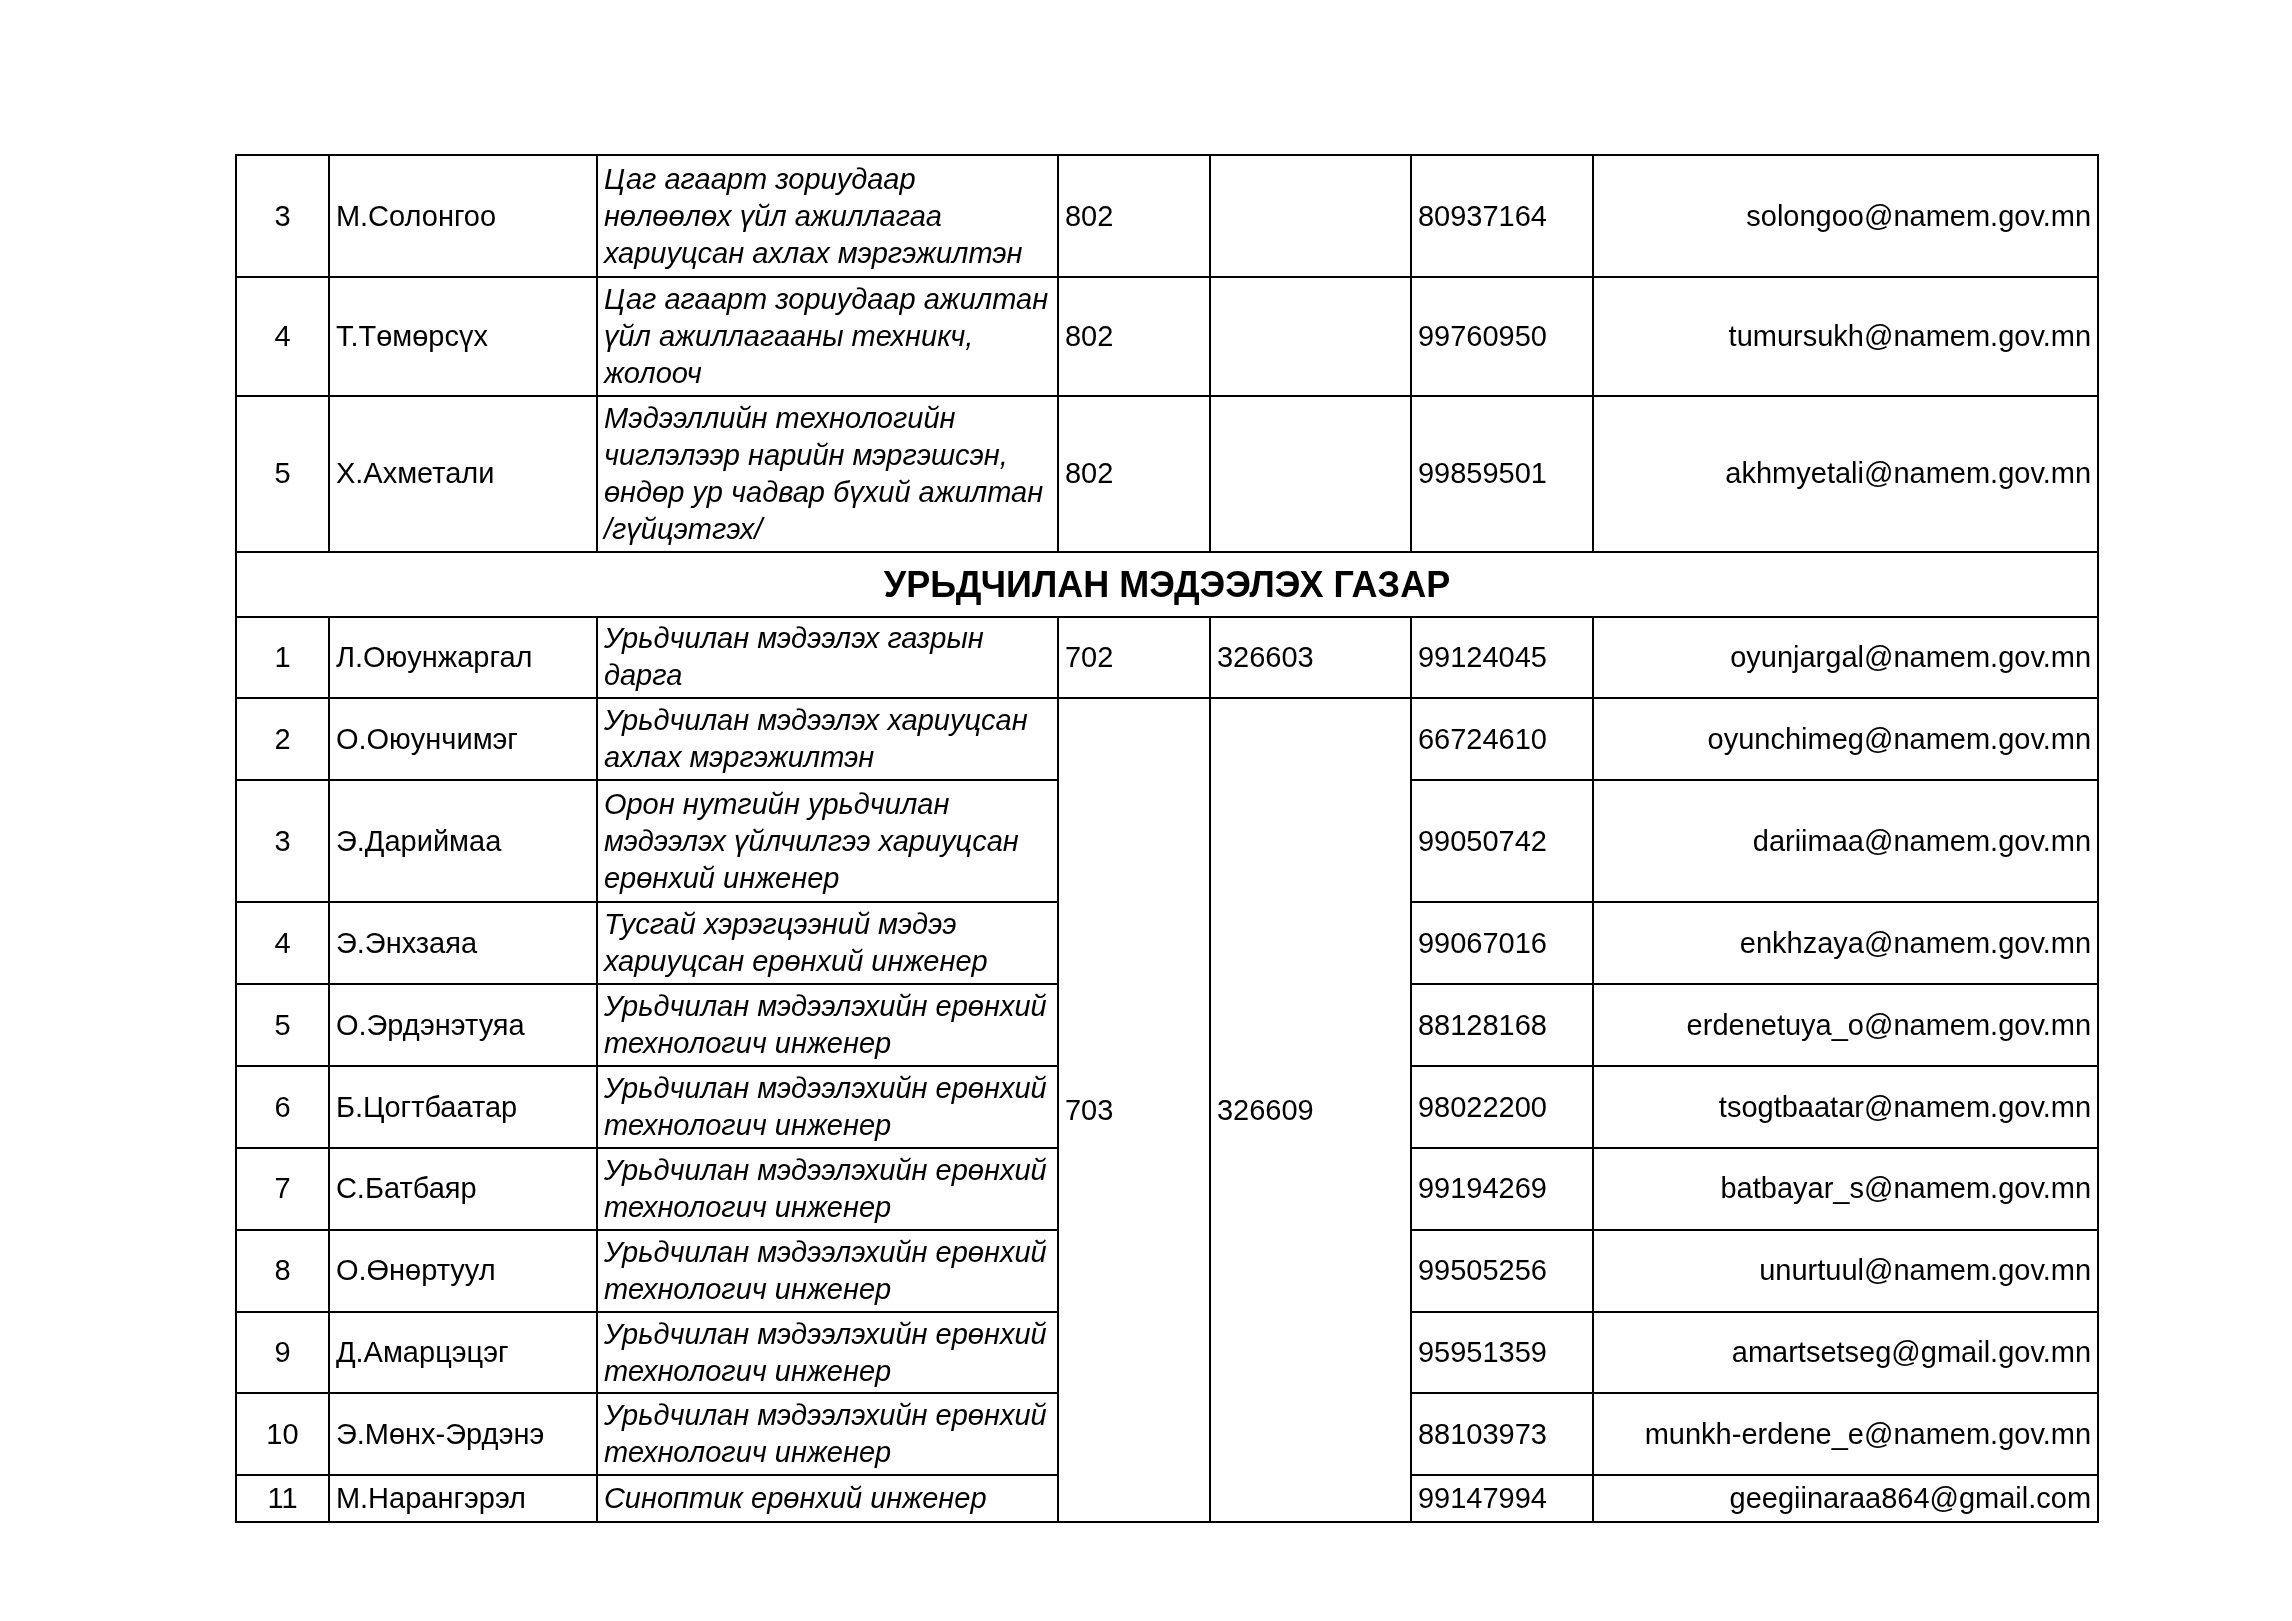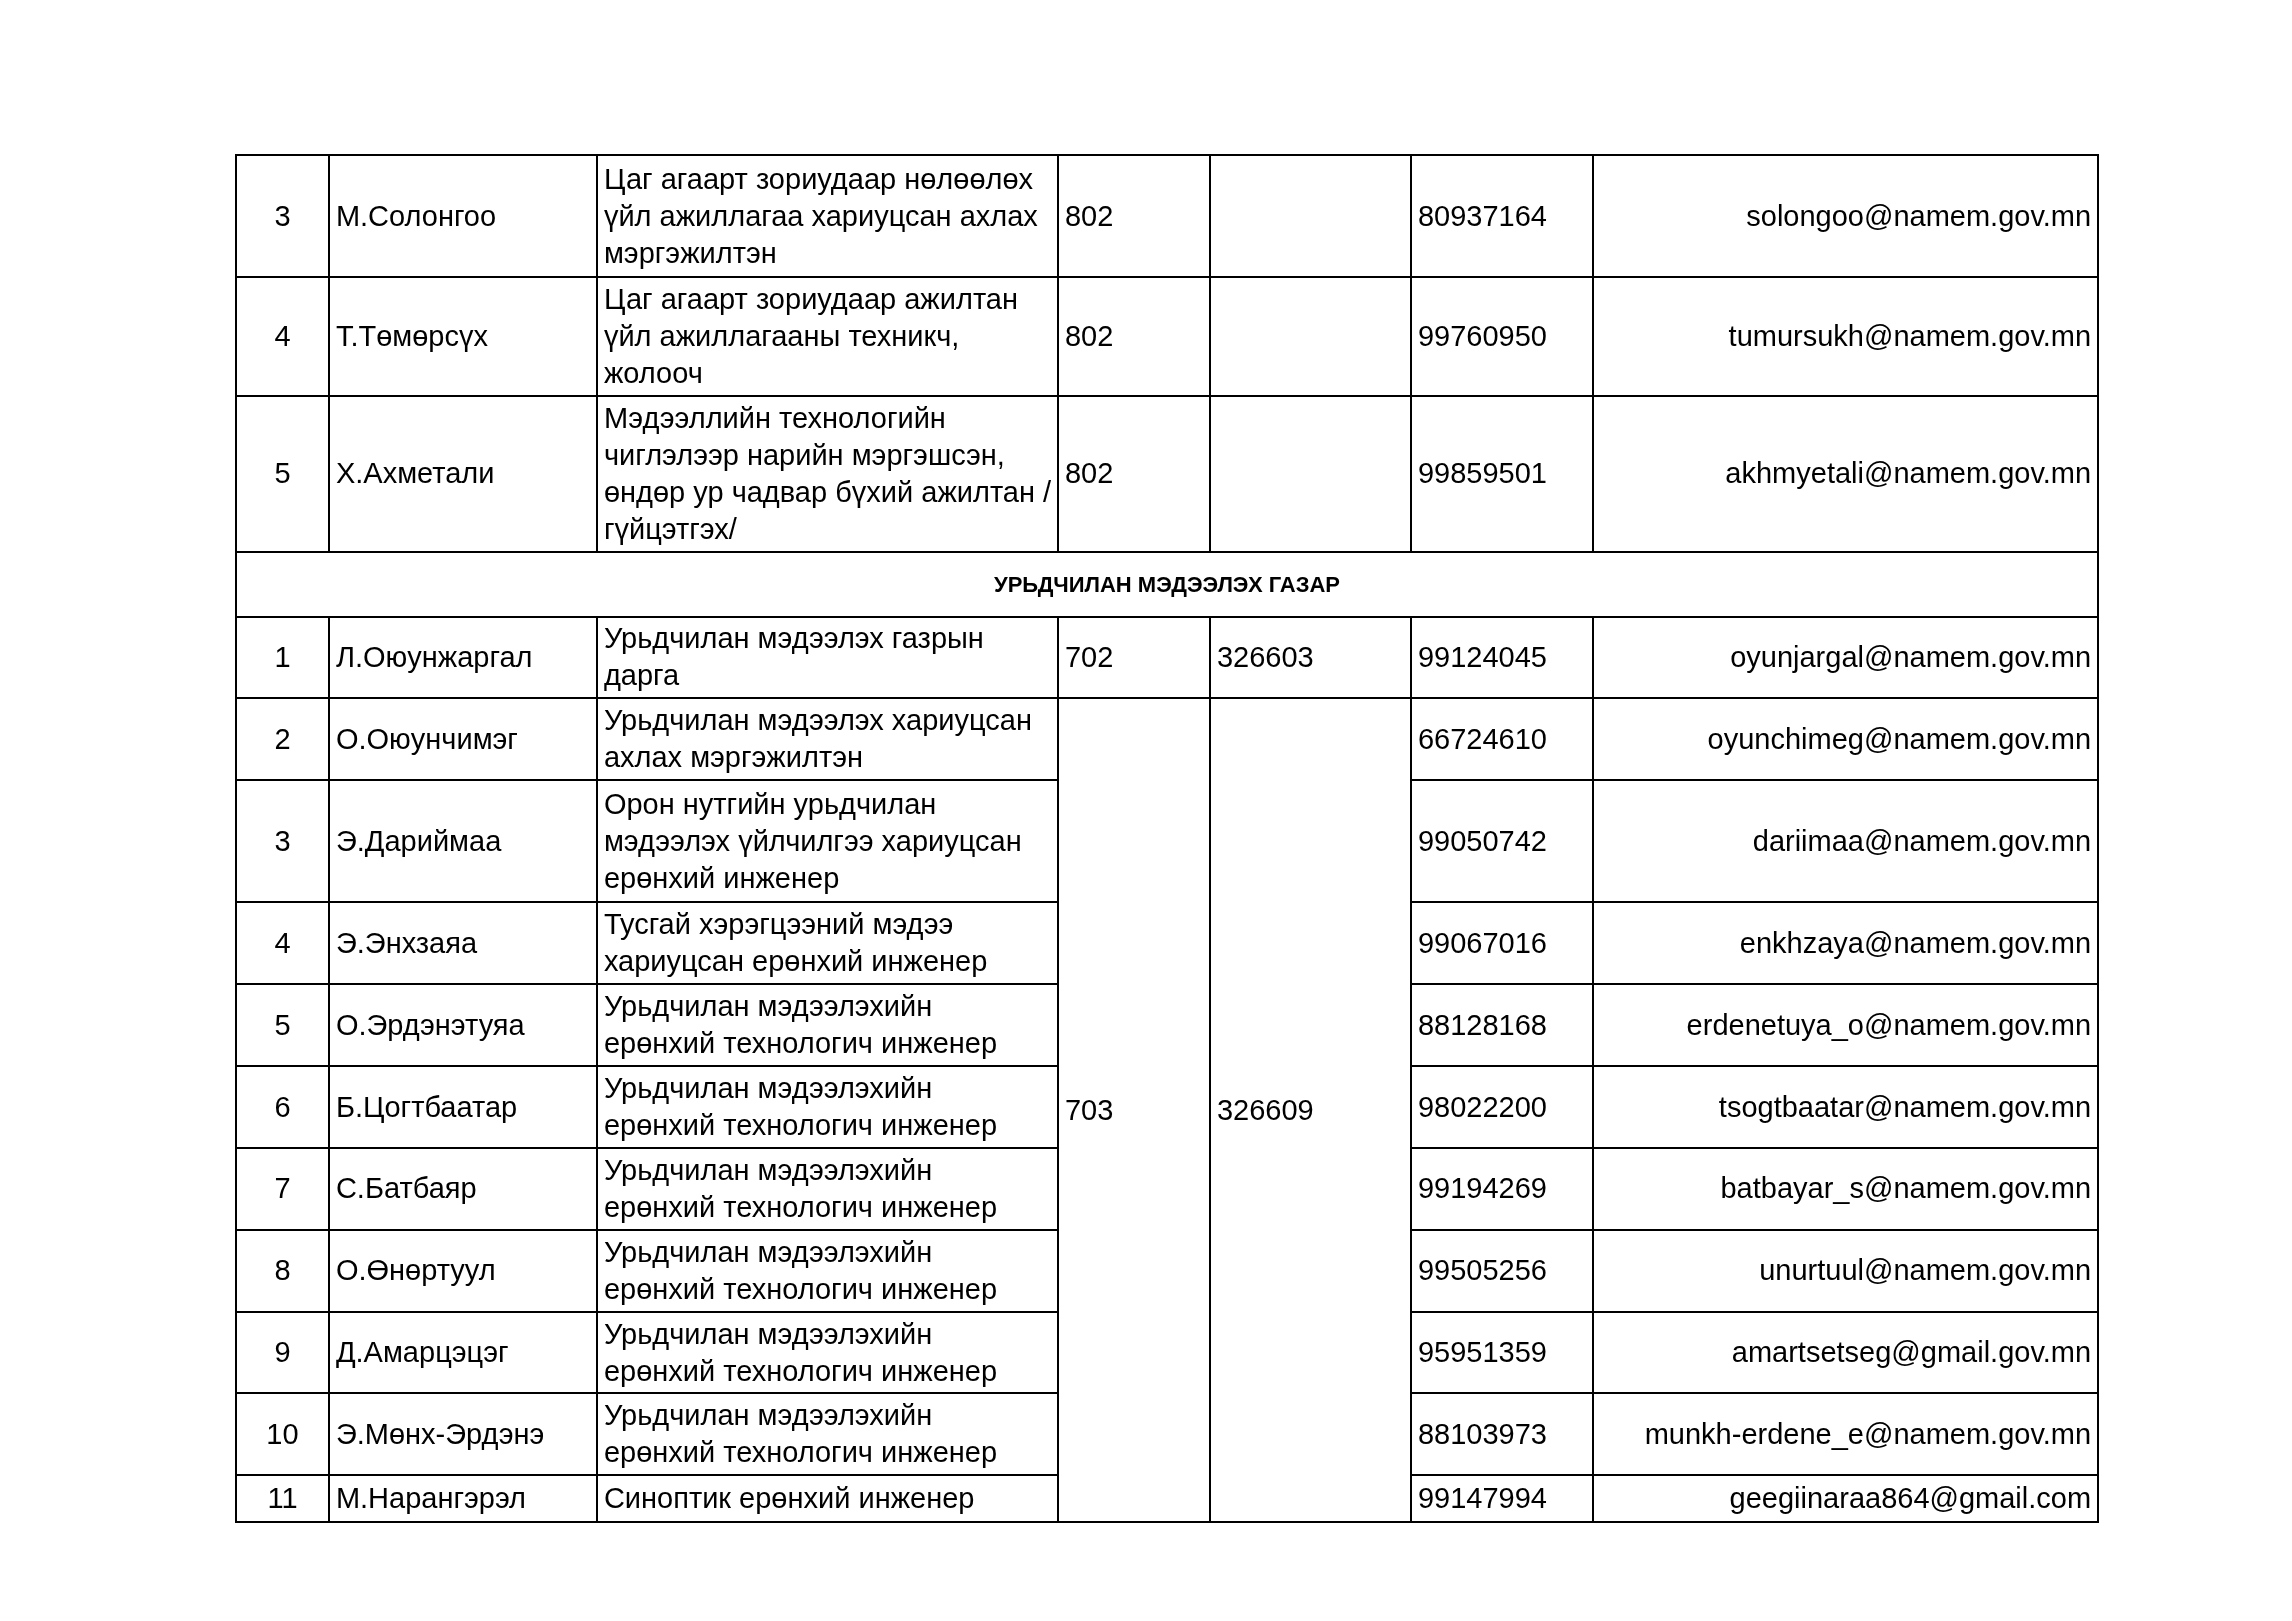--- a/index.html
+++ b/index.html
@@ -30,29 +30,29 @@
   }
   table.directory td {
     border: 2px solid #000000;
     vertical-align: middle;
     padding: 2.9px 5.9px;
     overflow: hidden;
     word-wrap: break-word;
   }
   td.cell-no   { text-align: center; padding: 2.9px 2px; }
   td.cell-name { padding: 2.9px 5.9px 2.9px 15.7px; }
-  td.cell-pos  { padding: 2.9px 11.8px 2.9px 15.7px; }
+  td.cell-pos  { padding: 2.9px 11.8px 2.9px 15.7px; font-style: italic; }
   td.cell-int  { padding: 2.9px 3.9px 2.9px 15.7px; }
   td.cell-off  { padding: 2.9px 3.9px 2.9px 17.6px; }
   td.cell-mob  { padding: 2.9px 3.9px 2.9px 21.6px; }
   td.cell-email{ padding: 2.9px 65px 2.9px 21.6px; text-align: right; }
   td.section-title-cell {
     text-align: center;
     font-weight: bold;
-    font-size: 22px;
+    font-size: 36px;
     padding: 2.9px 5.9px;
   }
   tr.h48  { height: 47px;  }
   tr.h66  { height: 65px;  }
   tr.h76  { height: 74px;  }
   tr.h80  { height: 78px;  }
   tr.h82  { height: 80px;  }
   tr.h84  { height: 82px;  }
   tr.h112 { height: 110px; }
   tr.h124 { height: 122px; }

